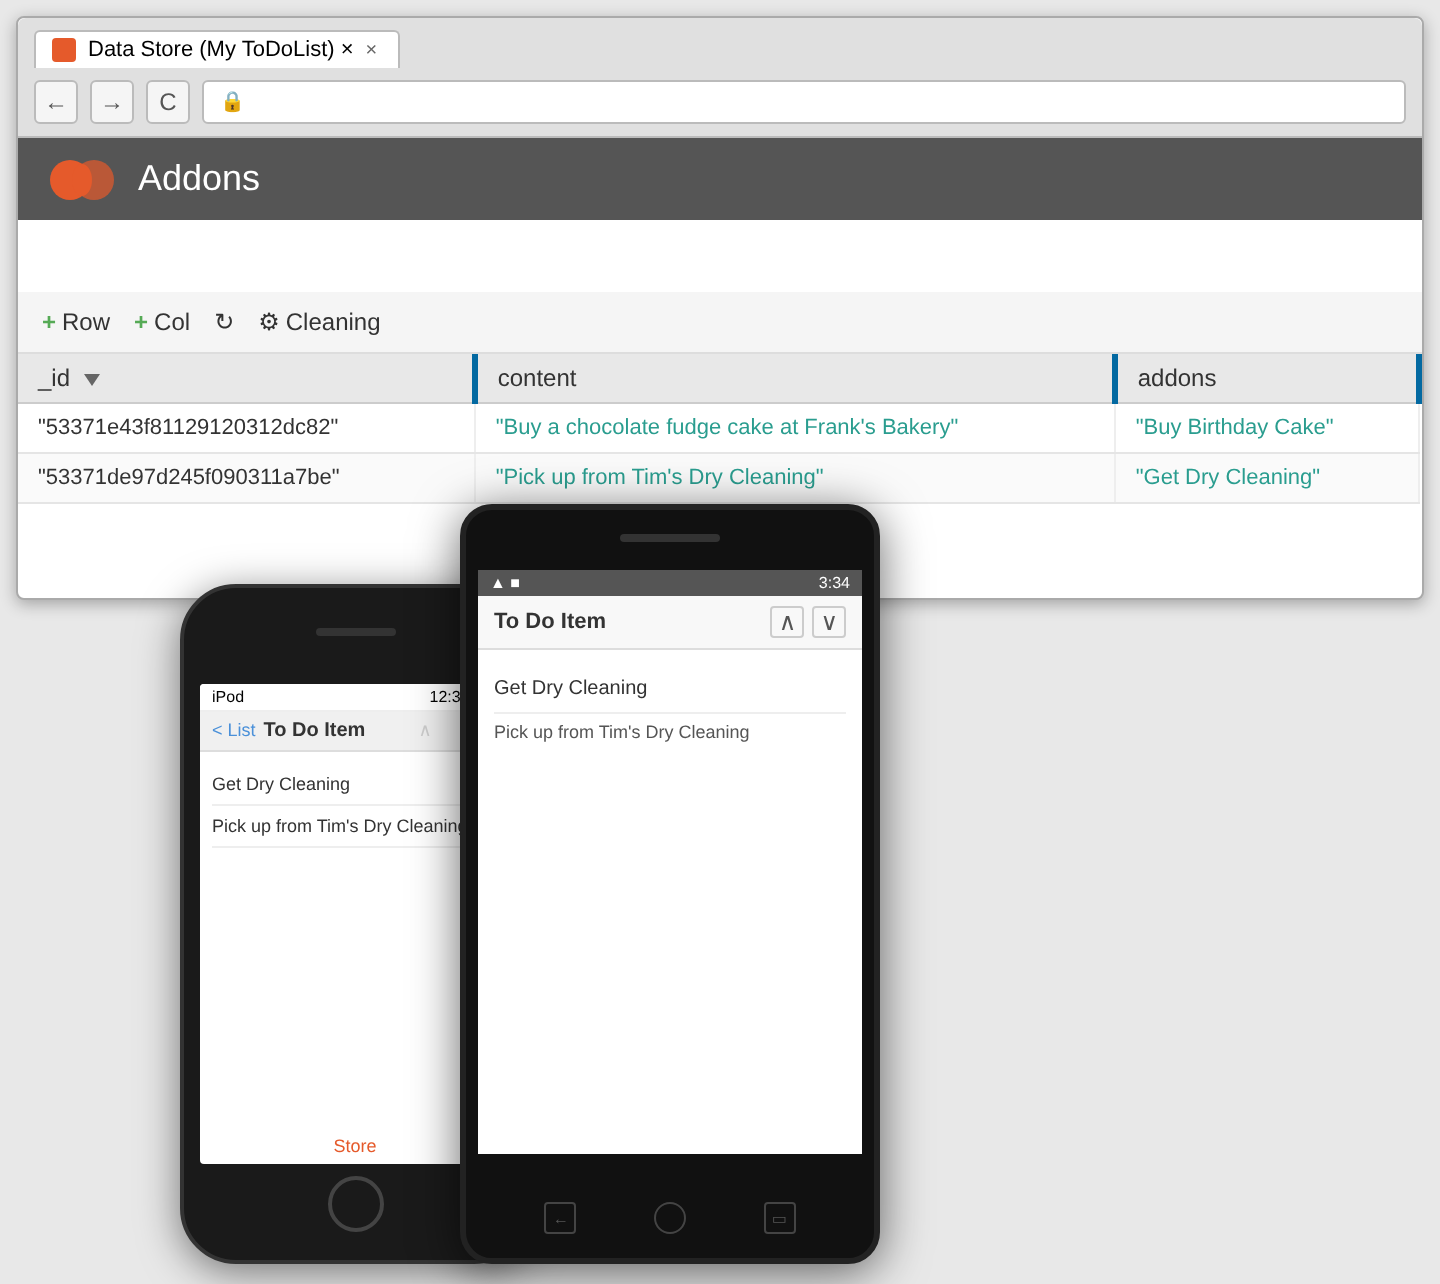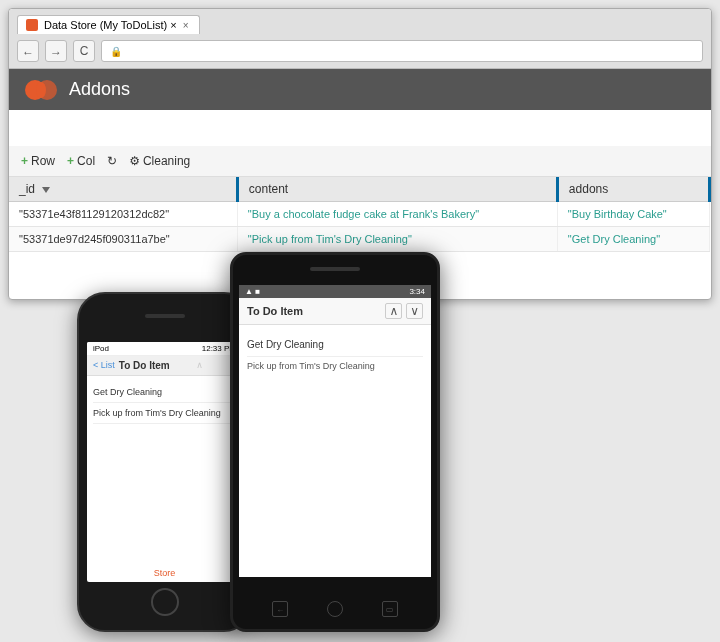--- a/index.html
+++ b/index.html
@@ -278,21 +278,21 @@
       right: 0;
       top: 248px;
       display: flex;
       justify-content: center;
       align-items: flex-end;
     }
 
     
     .iphone {
       position: absolute;
-      left: 77px;
+      left: 90px;
       bottom: 10px;
       width: 175px;
       height: 340px;
       background: #1a1a1a;
       border-radius: 28px;
       border: 2px solid #333;
       box-shadow: 0 4px 20px rgba(0,0,0,0.5);
       z-index: 2;
     }
     .iphone-inner {

